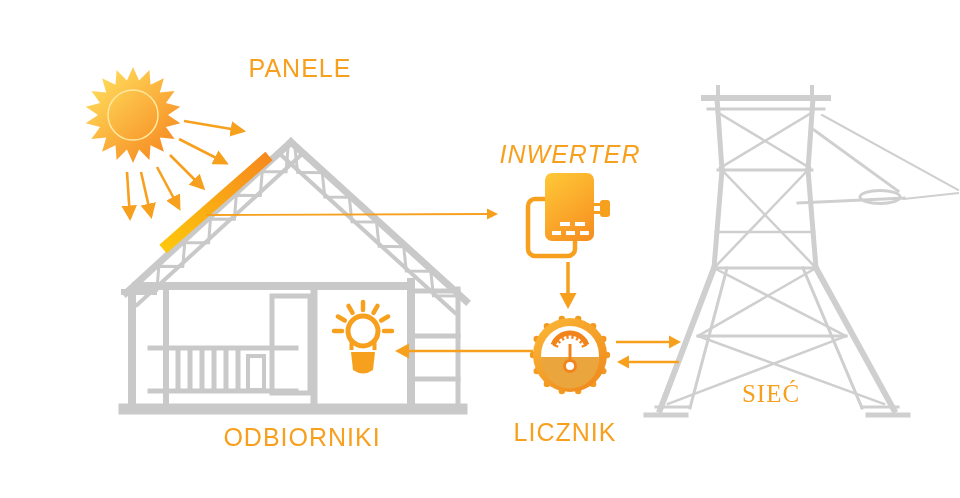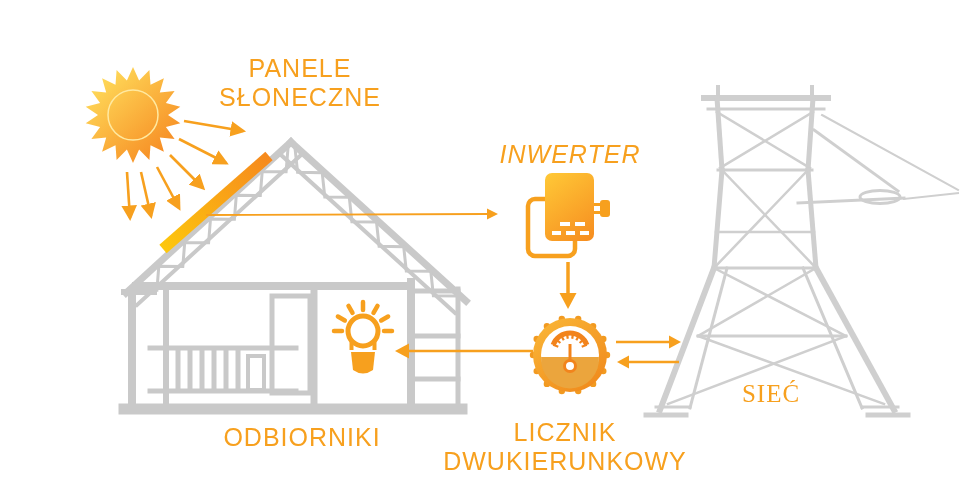--- a/index.html
+++ b/index.html
@@ -236,30 +236,28 @@
   <g>
     <line x1="616" y1="342" x2="669" y2="342" stroke="#F7A01E" stroke-width="2.5"></line>
     <polygon points="669,335.5 669,348.5 681,342" fill="#F7A01E"></polygon>
     <line x1="679" y1="362" x2="629" y2="362" stroke="#F7A01E" stroke-width="2.5"></line>
     <polygon points="629,355.5 629,368.5 617,362" fill="#F7A01E"></polygon>
   </g>
 </svg>
 
 <div class="lbl" style="left:300px;top:54px;">
   <span>PANELE</span>
-  <span>SŁONECZNE</span>
 </div>
 
 <div class="lbl" style="left:570px;top:140px;font-style:italic;">
   <span>INWERTER</span>
 </div>
 
 <div class="lbl" style="left:565px;top:398px;margin-top:20px;">
   <span>LICZNIK</span>
-  <span>DWUKIERUNKOWY</span>
 </div>
 
 <div class="lbl" style="left:302px;top:423px;">
   <span>ODBIORNIKI</span>
 </div>
 
 <div class="lbl" style="left:771px;top:379px;font-family:Liberation Serif, serif;">
   <span>SIEĆ</span>
 </div>
 

